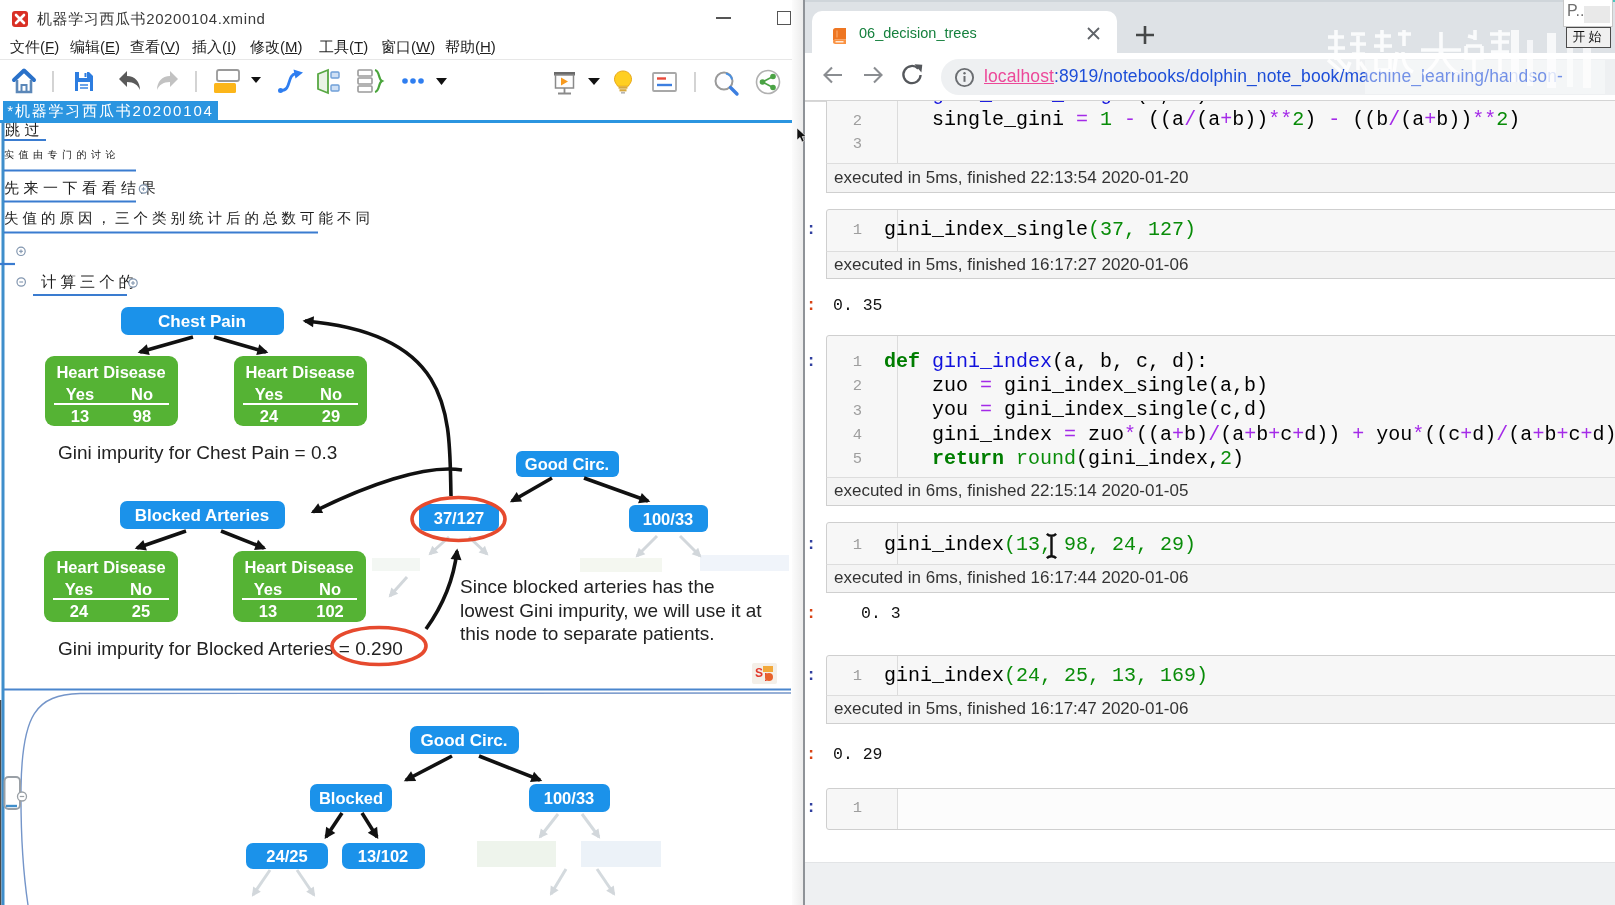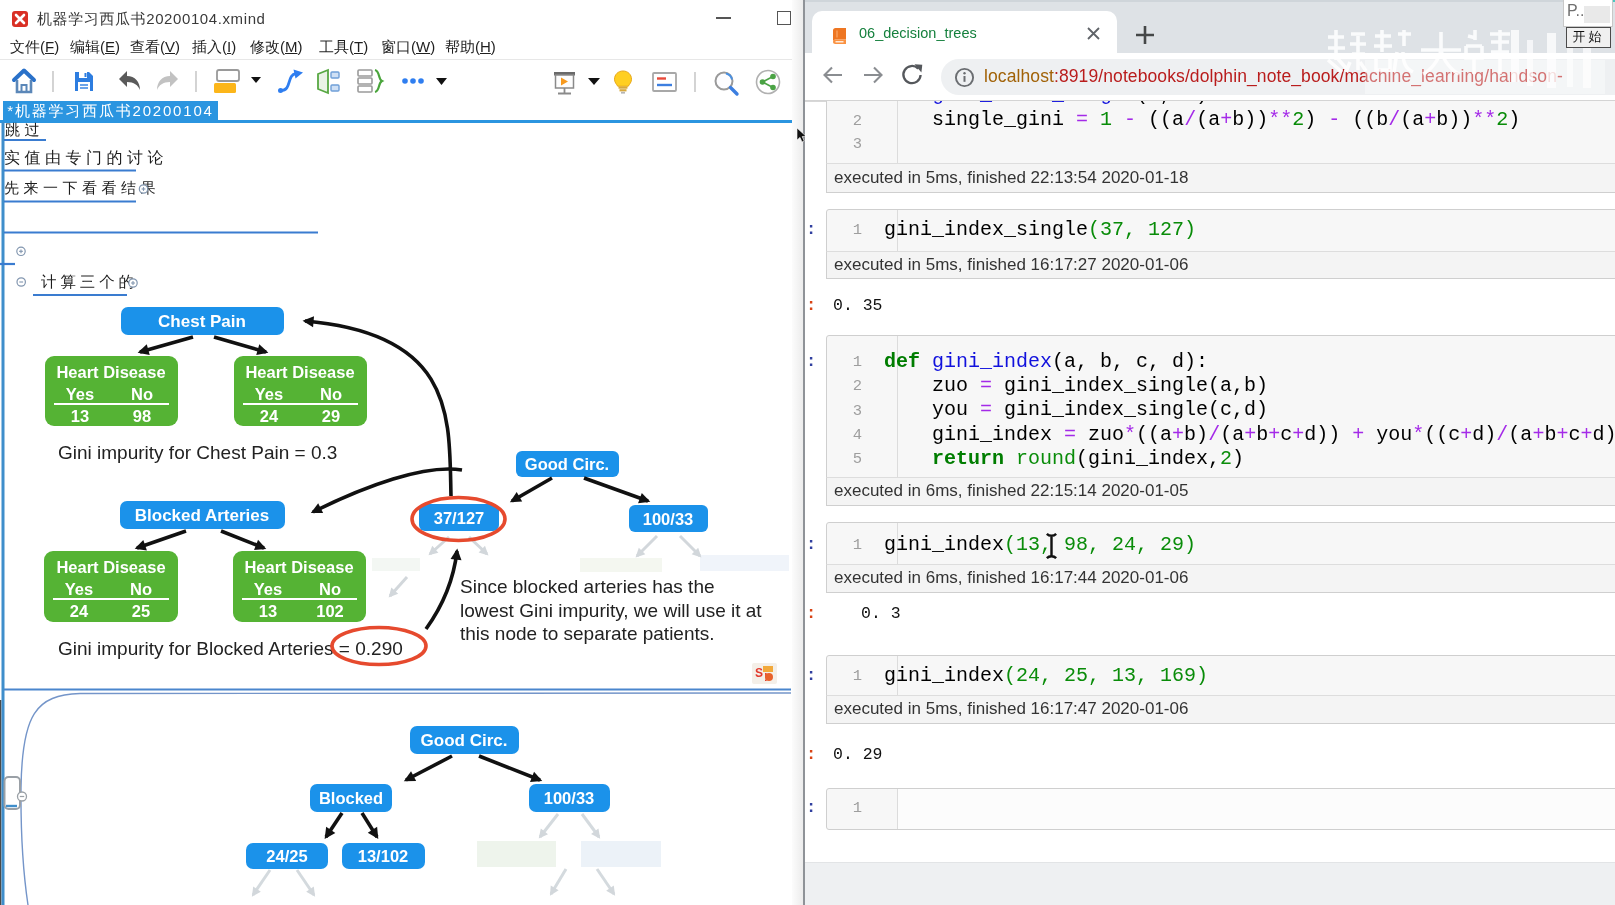--- a/index.html
+++ b/index.html
@@ -114,22 +114,23 @@
       <circle cx="762.5" cy="22" r="2.8" fill="#4ba345"></circle>
       <circle cx="773" cy="27.5" r="2.8" fill="#4ba345"></circle>
     <line x1="762.5" y1="22" x2="773" y2="16.5" stroke="#4ba345" stroke-width="1.6"></line>
       <line x1="762.5" y1="22" x2="773" y2="27.5" stroke="#4ba345" stroke-width="1.6"></line>
   </svg>
 
   <div class="abs" style="left:3px;top:101px;width:215px;height:19px;background:#2b95e0;color:#fff;font-size:15px;letter-spacing:1.8px;line-height:19px;text-align:center;">*机器学习西瓜书20200104 ×</div>
   <div class="abs" style="left:0;top:120px;width:803px;height:2.5px;background:#2b95e0;"></div>
 
   <div class="topic" style="left:5px;top:121px;font-size:15px;letter-spacing:4.5px;">跳过</div>
-  <div class="topic" style="left:4px;top:148px;font-size:16px;letter-spacing:4.5px;">实值由专门的讨论</div>
+  <div class="topic" style="left:4px;top:148px;font-size:10px;letter-spacing:4.5px;">实值由专门的讨论</div>
   <div class="topic" style="left:4px;top:179px;font-size:15px;letter-spacing:4.5px;">先来一下看看结果</div>
+  <div class="topic" style="left:4px;top:209px;font-size:14.5px;letter-spacing:4px;">失值的原因，三个类别统计后的总数可能不同</div>
   <div class="topic" style="left:41px;top:272px;font-size:15.5px;letter-spacing:3.9px;">计算三个的</div>
 
   <svg id="treesvg" class="abs" style="left:0;top:122px" width="797" height="783" viewBox="0 122 797 783" font-family="Liberation Sans, sans-serif">
     <defs>
       <marker id="ab" viewBox="0 0 10 10" refX="7.5" refY="5" markerWidth="3.4" markerHeight="3.4" orient="auto">
           <path d="M0.5 0.5 L9.5 5 L0.5 9.5 z" fill="#111"></path>
         </marker>
       <marker id="ag" viewBox="0 0 10 10" refX="7.5" refY="5" markerWidth="3.4" markerHeight="3.4" orient="auto">
           <path d="M0.5 0.5 L9.5 5 L0.5 9.5 z" fill="#d2d7db"></path>
         </marker>
@@ -328,21 +329,21 @@
     <path d="M96.2 5.6 A8.6 8.6 0 1 0 98.6 12" fill="none" stroke="#55585c" stroke-width="2.3"></path>
     <path d="M92.5 1.2 l7.8 0.6 l-0.9 7.6 z" fill="#55585c"></path>
   </svg>
 
   <div class="abs" style="left:136px;top:59px;width:700px;height:36px;background:#eef0f2;border-radius:18px;"></div>
   <svg class="abs" style="left:149px;top:67px" width="21" height="21" viewBox="0 0 21 21">
       <circle cx="10.5" cy="10.5" r="8.6" fill="none" stroke="#6a6d71" stroke-width="1.9"></circle>
       <line x1="10.5" y1="9" x2="10.5" y2="14.8" stroke="#6a6d71" stroke-width="2"></line>
       <circle cx="10.5" cy="6.3" r="1.2" fill="#6a6d71"></circle>
     </svg>
-  <div class="abs" style="left:179px;top:66px;font-size:17.5px;letter-spacing:0.1px;white-space:nowrap;"><span style="color:#a16207;">localhost</span><span style="color:#b91c1c;">:8919/notebooks/dolphin_note_book/machine_learning/handson-</span></div>
+  <div class="abs" style="left:179px;top:66px;font-size:17.5px;letter-spacing:0.1px;white-space:nowrap;"><span style="color:#ec4899;text-decoration:underline;">localhost</span><span style="color:#1d4ed8;">:8919/notebooks/dolphin_note_book/machine_learning/handson-</span></div>
 
   <svg class="abs" style="left:520px;top:28px" width="190" height="50" viewBox="0 0 190 50">
    <g stroke="rgba(255,255,255,0.85)" stroke-width="3.6" fill="none">
      <path d="M3 9 h16 M3 20 h17 M11 2 v30 M3 32 l14 12 M21 40 l-8 -9 M26 6 h14 M25 16 h16 M27 26 h13 M33 8 v34 M25 34 l-4 10 M35 34 l6 9"></path>
      <path d="M50 8 h16 M49 18 h18 M57 2 v22 M51 28 h14 M51 28 v14 h14 v-14 M73 6 h13 M79 2 v16 M72 24 l-3 20 M78 24 c0 10 2 16 10 20"></path>
      <path d="M96 22 h40 M116 4 v18 M116 22 c-2 10 -10 20 -18 24 M116 22 c2 10 10 20 18 24"></path>
      <path d="M143 8 l8 2 M150 2 v10 M141 18 h16 M141 18 v12 h16 v-12 M149 30 v16 M165 6 h20 M175 2 v44 M166 14 h18 M166 24 h18"></path>
    </g>
     </svg>
   <div class="abs" style="left:706px;top:30px;width:8px;height:52px;background:rgba(255,255,255,0.75);"></div>
@@ -365,21 +366,21 @@
   <div class="abs" style="left:0;top:0;width:810px;height:1px;background:#d7d7d7;"></div>
 
   <div class="cellbox" style="top:-70px;height:132px;border-top:none;">
     <div class="gutsep"></div>
   </div>
   <div class="lnum" style="left:21px;top:7.5px;">2</div>
   <div class="lnum" style="left:21px;top:31px;">3</div>
   <div class="code" style="top:-18.5px;line-height:23.5px;"><span class="kw">def</span> <span class="df">gini_index_single</span>(a, b):</div>
   <div class="code" style="top:7px;line-height:23.5px;">    single_gini <span class="op">=</span> <span class="nm">1</span> <span class="op">-</span> ((a<span class="op">/</span>(a<span class="op">+</span>b))<span class="op">**</span><span class="nm">2</span>) <span class="op">-</span> ((b<span class="op">/</span>(a<span class="op">+</span>b))<span class="op">**</span><span class="nm">2</span>)</div>
   <div class="foot" style="top:62px;height:28px;">
-      <div class="foottext" style="top:4px;">executed in 5ms, finished 22:13:54 2020-01-18</div>
+      <div class="foottext" style="top:4px;">executed in 5ms, finished 22:13:54 2020-01-20</div>
     </div>
 
   <div class="inprompt" style="top:117px;">:</div>
   <div class="cellbox" style="top:108px;height:42px;border-radius:3px 3px 0 0;">
       <div class="gutsep"></div>
     </div>
   <div class="lnum" style="left:21px;top:117px;">1</div>
   <div class="code" style="top:117px;">gini_index_single<span class="nm">(37, 127)</span></div>
   <div class="foot" style="top:150px;height:26px;">
       <div class="foottext" style="top:3px;">executed in 5ms, finished 16:17:27 2020-01-06</div>

